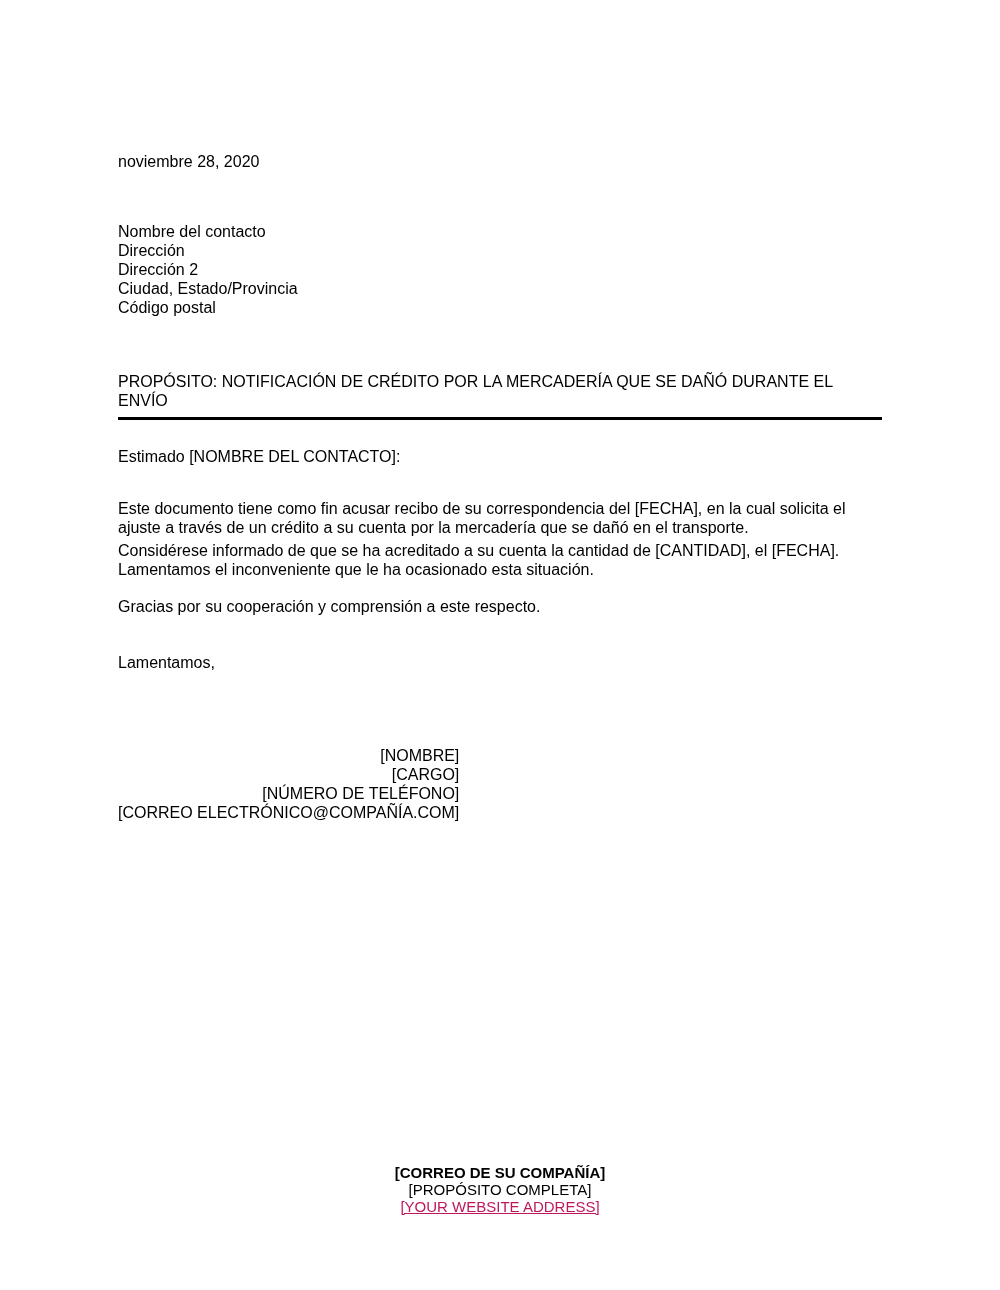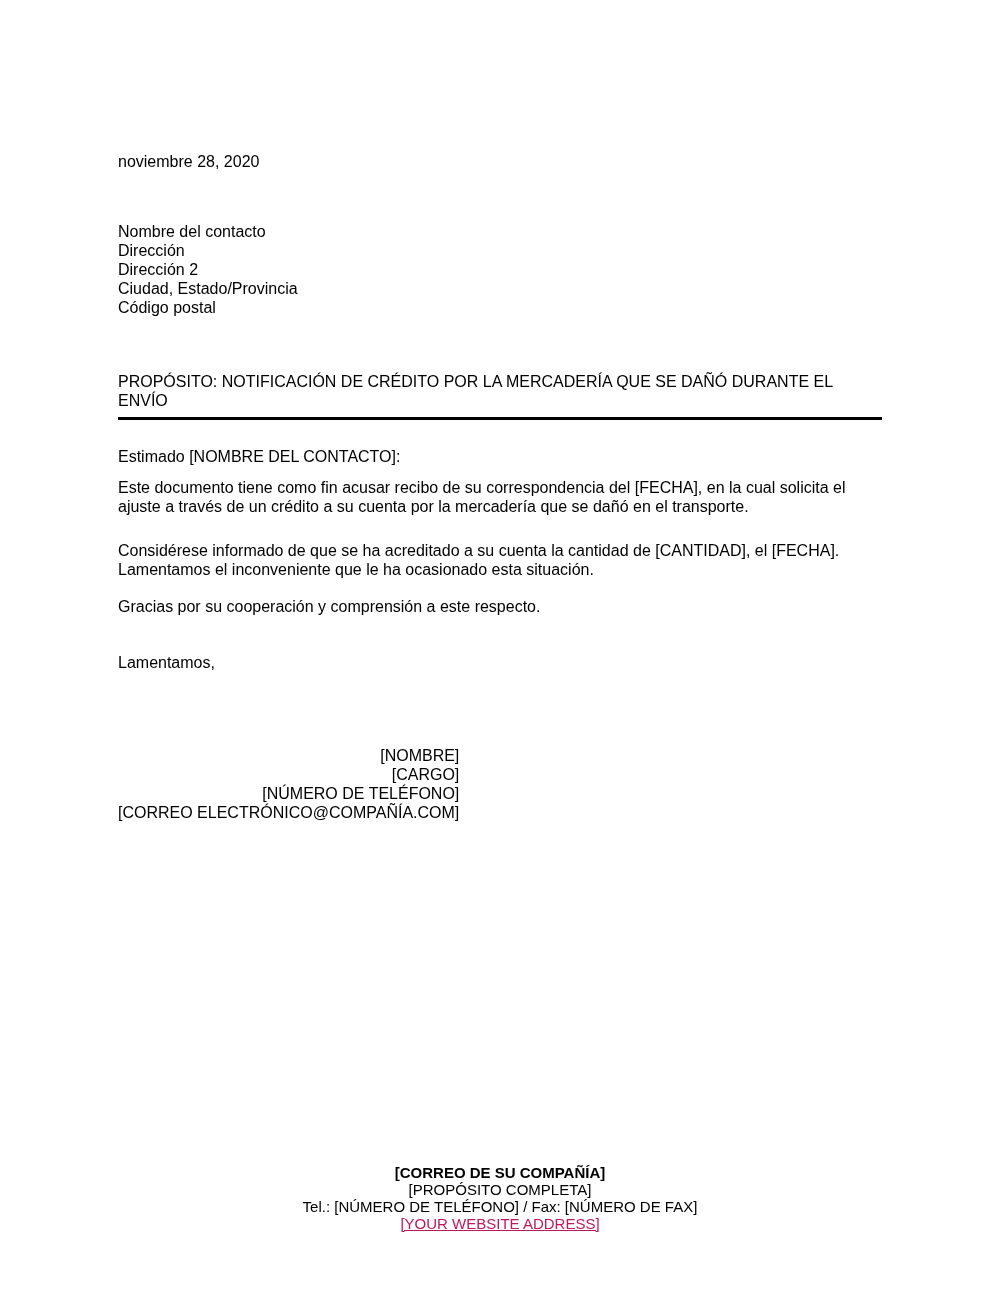--- a/index.html
+++ b/index.html
@@ -14,21 +14,21 @@
   .date { top: 152px; }
   .address { top: 222px; }
   .subject {
     top: 372px; font-weight: normal; font-size: 16px; line-height: 19px; width: 770px;
   }
   .rule {
     position: absolute; left: 118px; top: 417px; width: 764px; height: 3px; background: #000;
   }
   .salutation { top: 447px; }
   .para { width: 770px; line-height: 19px; }
-  .p1 { top: 478px; }
+  .p1 { top: 499px; }
   .p2 { top: 541px; }
   .p3 { top: 597px; }
   .closing { top: 653px; }
   .signature { top: 746px; text-align: right; }
   .footer {
     position: absolute; left: 0; width: 1000px; top: 1164px; text-align: center;
     line-height: 17px; font-size: 15px;
   }
   .footer .company { font-weight: bold; }
   .footer a { color: #be185d; text-decoration: underline; }
@@ -76,17 +76,16 @@
   <div class="abs signature">
     <div class="line">[NOMBRE]</div>
     <div class="line">[CARGO]</div>
     <div class="line">[NÚMERO DE TELÉFONO]</div>
     <div class="line">[CORREO ELECTRÓNICO@COMPAÑÍA.COM]</div>
   </div>
 
   <div class="footer">
     <div class="company">[CORREO DE SU COMPAÑÍA]</div>
     <div>[PROPÓSITO COMPLETA]</div>
-    <div>Tel.: [NÚMERO DE TELÉFONO] / Fax: [NÚMERO DE FAX]</div>
     <div><a href="#">[YOUR WEBSITE ADDRESS]</a></div>
   </div>
 
 </div>
 
 </body></html>

